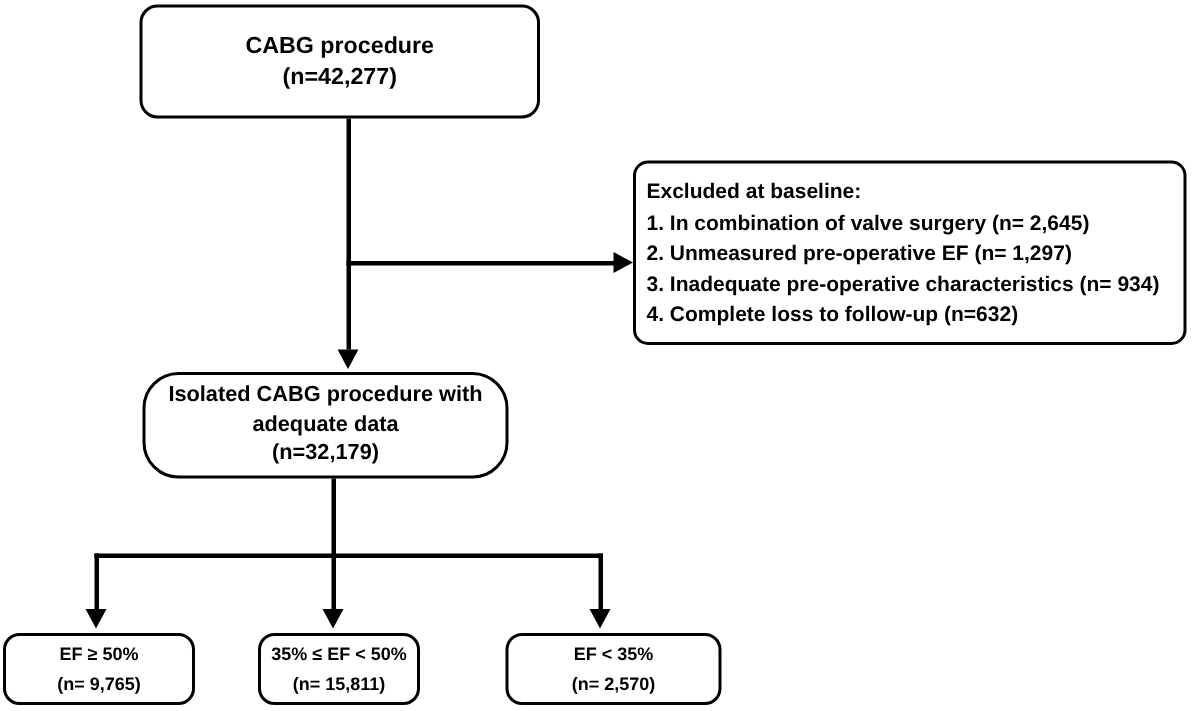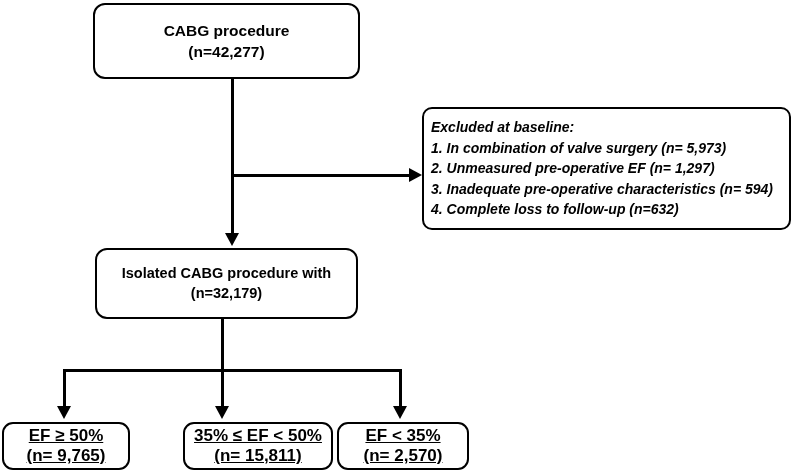--- a/index.html
+++ b/index.html
@@ -51,48 +51,47 @@
     top: 107px;
     width: 369px;
     height: 123px;
     border-radius: 10px;
     align-items: flex-start;
     justify-content: center;
     text-align: left;
     padding: 6px 5px 6px 7px;
     font-size: 14px;
     line-height: 20.5px;
-    font-style: italic;
   }
   #node-excluded .line {
     text-align: left;
   }
 
   
   #node-isolated {
     left: 95px;
     top: 248px;
-    width: 263px;
+    width: 244px;
     height: 71px;
     font-size: 14.5px;
     line-height: 19.5px;
+    border-radius: 24px;
   }
 
   
   .leaf-box {
     top: 422px;
     height: 48px;
-    font-size: 17px;
+    font-size: 12px;
     line-height: 20px;
     border-radius: 11px;
-    text-decoration: underline;
   }
   #node-ef-high  { left: 2px;   width: 128px; }
-  #node-ef-mid   { left: 172px; width: 150px; margin-left: 11px; }
-  #node-ef-low   { left: 337px; width: 132px; }
+  #node-ef-mid   { left: 172px; width: 108px; }
+  #node-ef-low   { left: 337px; width: 144px; }
 
   
   .conn {
     position: absolute;
     background: #000000;
     z-index: 1;
   }
   .conn-v { width: 2.5px; }
   .conn-h { height: 2.5px; }
 
@@ -124,28 +123,29 @@
   </div>
 
   <div class="conn conn-v" style="left:231px; top:79px; height:154px;"></div>
   <div class="arrowhead arrow-down" style="left:225px; top:233px;"></div>
 
   <div class="conn conn-h" style="left:231px; top:174px; width:179px;"></div>
   <div class="arrowhead arrow-right" style="left:409px; top:168px;"></div>
 
   <div class="node-box" id="node-excluded">
     <span class="line">Excluded at baseline:</span>
-    <span class="line">1. In combination of valve surgery (n= 5,973)</span>
+    <span class="line">1. In combination of valve surgery (n= 2,645)</span>
     <span class="line">2. Unmeasured pre-operative EF (n= 1,297)</span>
-    <span class="line">3. Inadequate pre-operative characteristics (n= 594)</span>
+    <span class="line">3. Inadequate pre-operative characteristics (n= 934)</span>
     <span class="line">4. Complete loss to follow-up (n=632)</span>
   </div>
 
   <div class="node-box" id="node-isolated">
     <span class="line">Isolated CABG procedure with</span>
+    <span class="line">adequate data</span>
     <span class="line">(n=32,179)</span>
   </div>
 
   <div class="conn conn-v" style="left:221px; top:319px; height:87px;"></div>
 
   <div class="conn conn-h" style="left:63px; top:369px; width:339px;"></div>
 
   <div class="conn conn-v" style="left:63px; top:369px; height:37px;"></div>
   <div class="arrowhead arrow-down" style="left:57px; top:406px;"></div>
 

